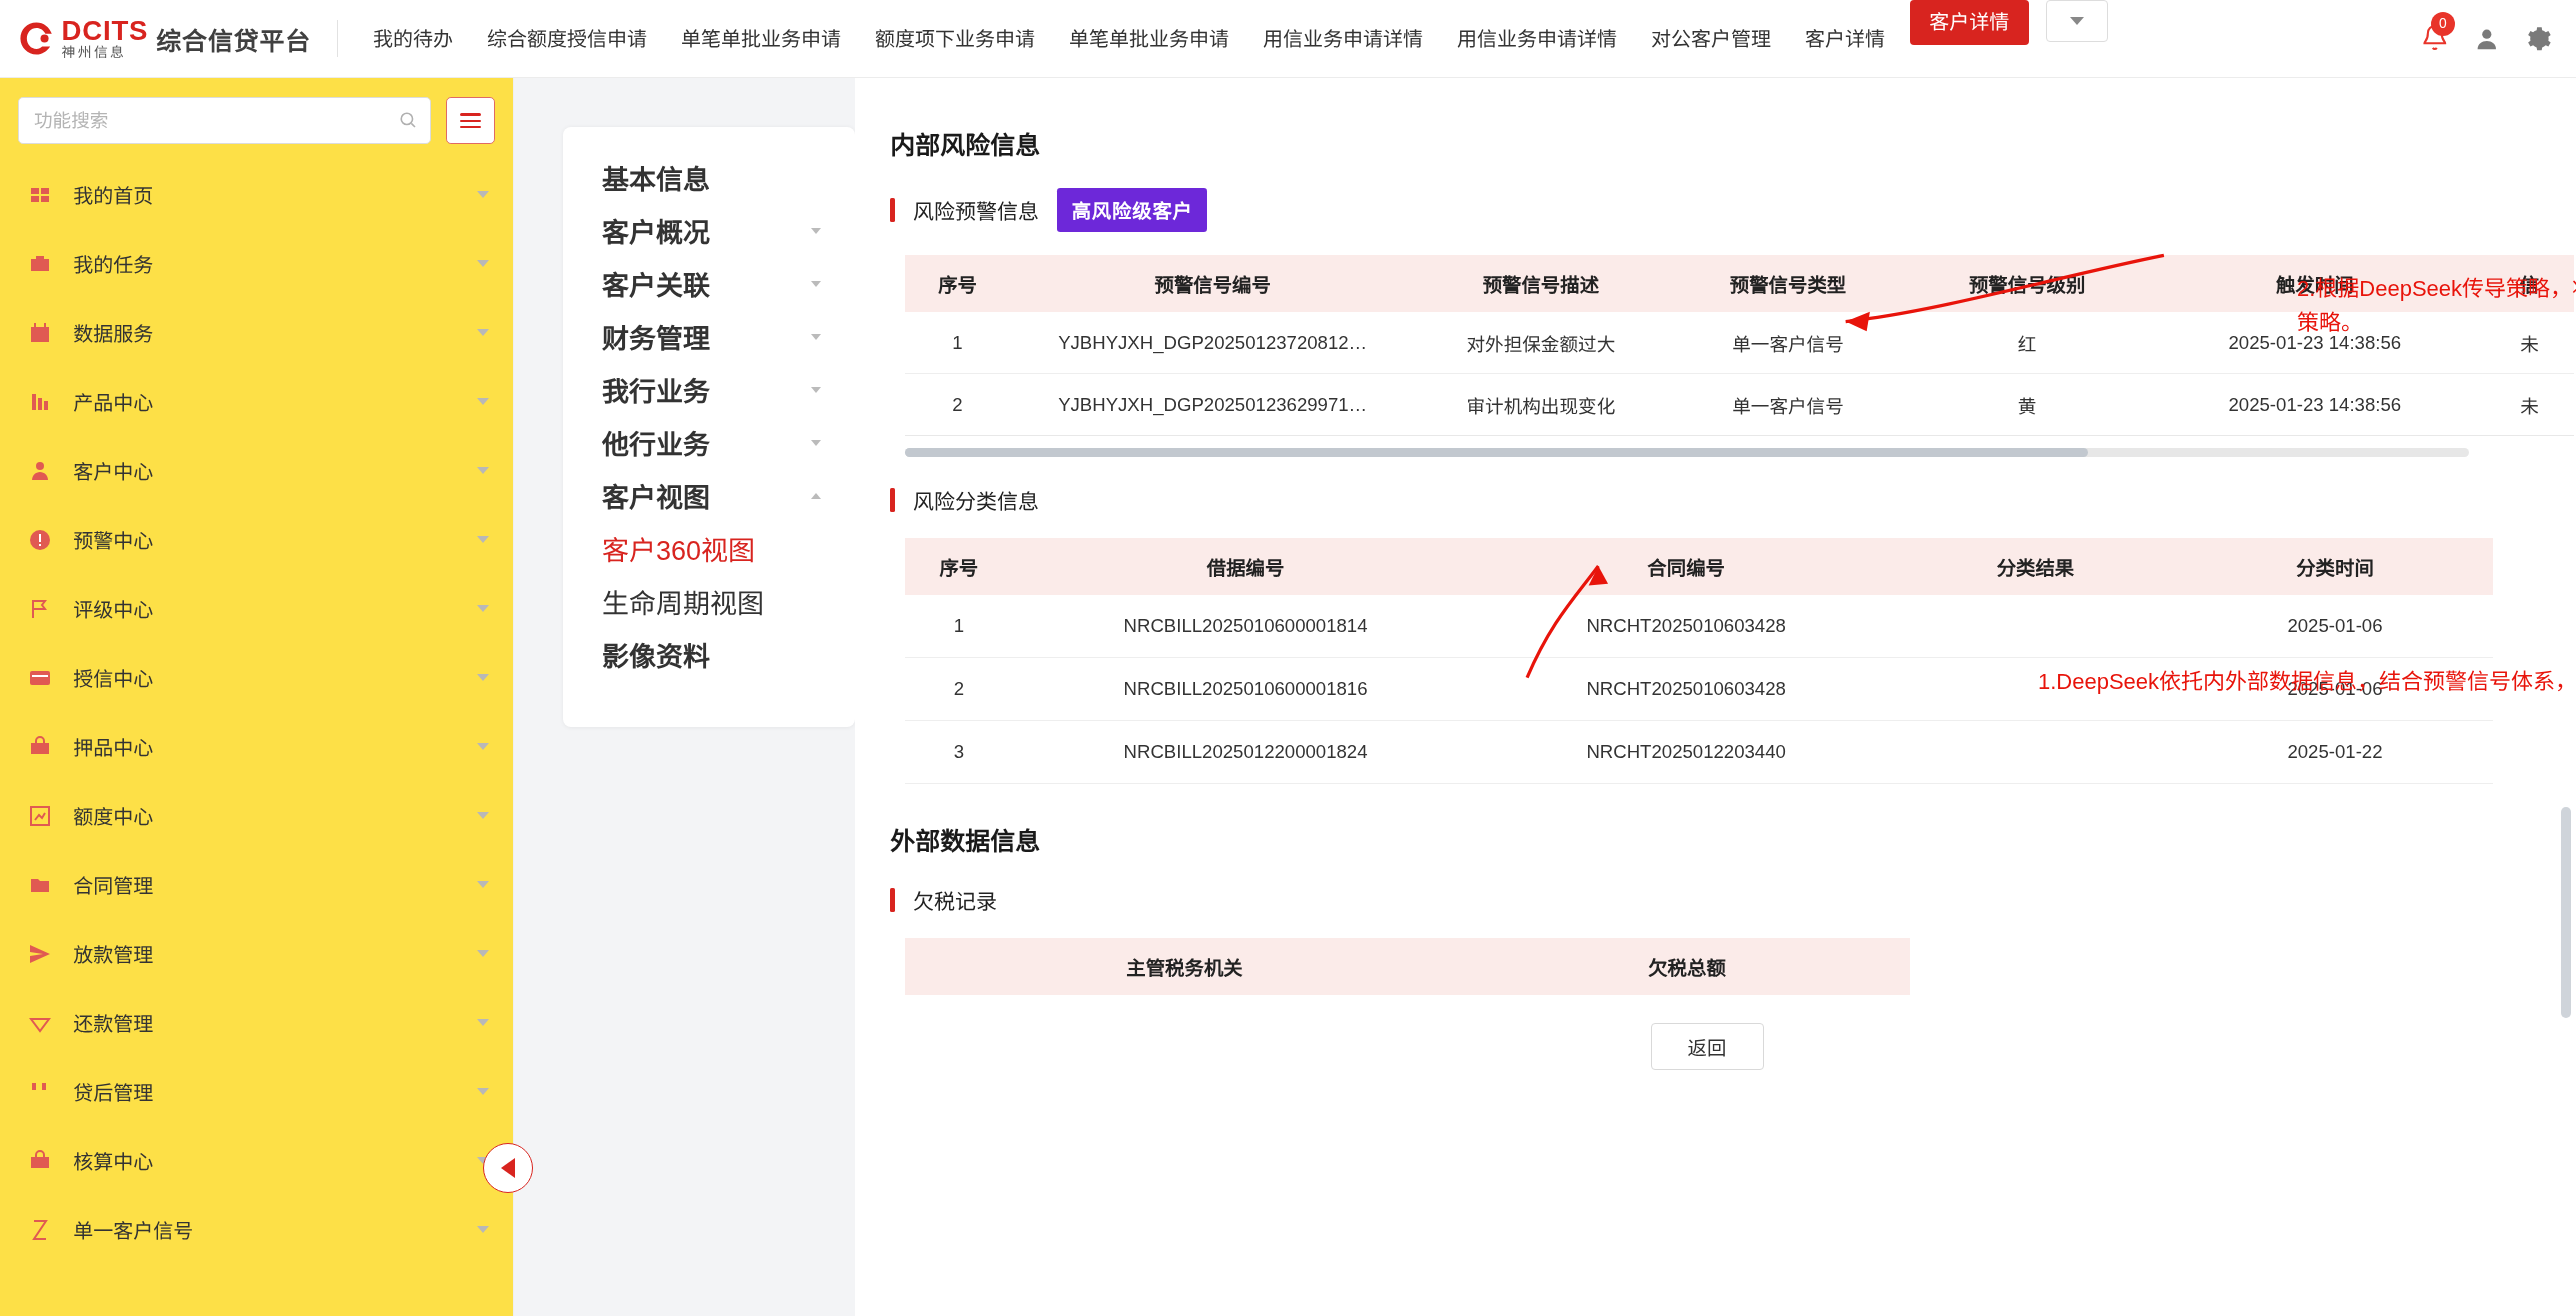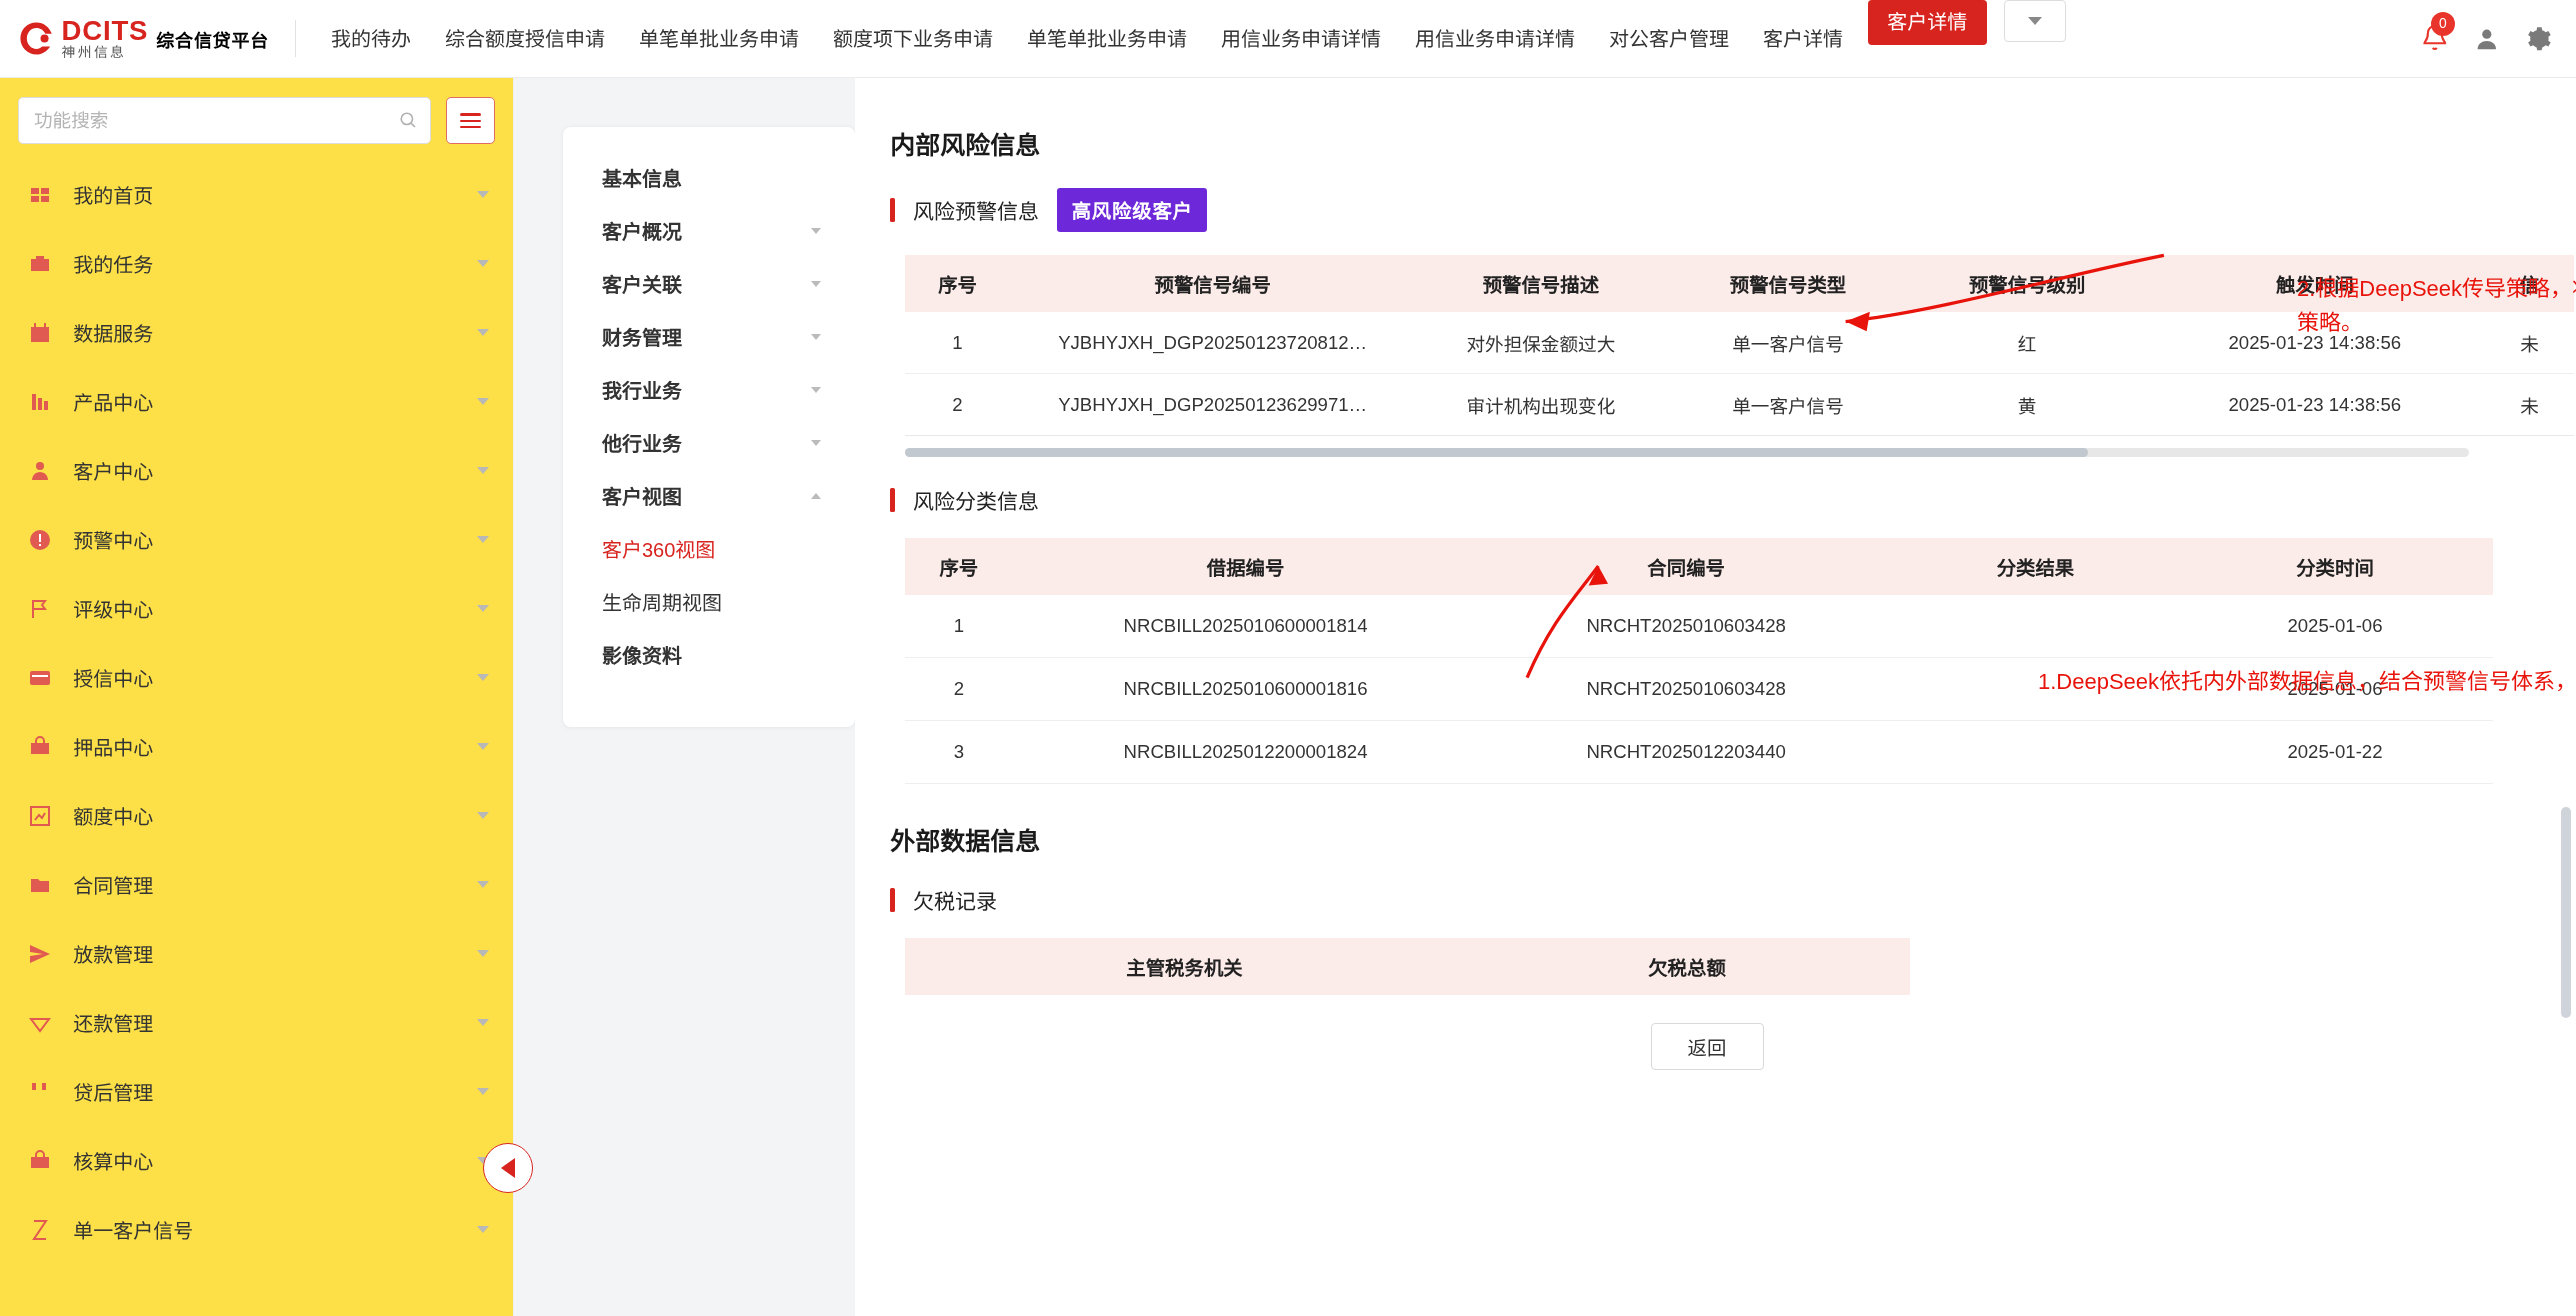--- a/index.html
+++ b/index.html
@@ -30,21 +30,21 @@
   .logo-mark svg { display: block; }
   .logo-text { display: flex; flex-direction: column; justify-content: center; }
   .logo-main {
     font-size: 27.6px; font-weight: bold; color: #d8241f; letter-spacing: 0.8px;
     line-height: 29px;
   }
   .logo-sub {
     font-size: 13.8px; color: #555; letter-spacing: 2.4px; line-height: 16px;
   }
   .logo-tagline {
-    font-size: 18px; color: #000000; font-weight: bold; margin-left: 8px;
+    font-size: 25px; color: #404040; font-weight: bold; margin-left: 8px;
     letter-spacing: 0.8px;
   }
   .topbar-divider {
     width: 0.8px; height: 37px; background: #e2e2e2; margin: 0 18px;
   }
   .nav {
     display: flex; align-items: flex-start; height: 78px; flex: 1; overflow: hidden;
   }
   .nav-item {
     font-size: 20px; color: #333; padding: 0 17px; white-space: nowrap;
@@ -135,21 +135,21 @@
   
   .submenu-card {
     width: 292px; margin: 49px 0 0 49px; background: #fff; border-radius: 8px;
     height: 600px; box-shadow: 0 0.8px 4px rgba(0,0,0,0.06); flex: none;
   }
   .submenu-inner { padding: 24px 0 0 0; }
   .sub-item {
     display: flex; align-items: center; justify-content: space-between;
     padding: 0 34px 0 39px; height: 53px; cursor: pointer;
   }
-  .sub-item .t { font-size: 20px; color: #333; font-weight: bold; }
+  .sub-item .t { font-size: 27px; color: #333; font-weight: bold; }
   .sub-item .t.plain { font-weight: normal; }
   .sub-item .t.active { color: #d8241f; font-weight: normal; }
   .chev-sm {
     width: 0; height: 0; border-left: 5.7px solid transparent;
     border-right: 5.7px solid transparent; border-top: 6.5px solid #bbb;
   }
   .chev-sm.up { border-top: none; border-bottom: 6.5px solid #bbb; }
 
   
   .content {

